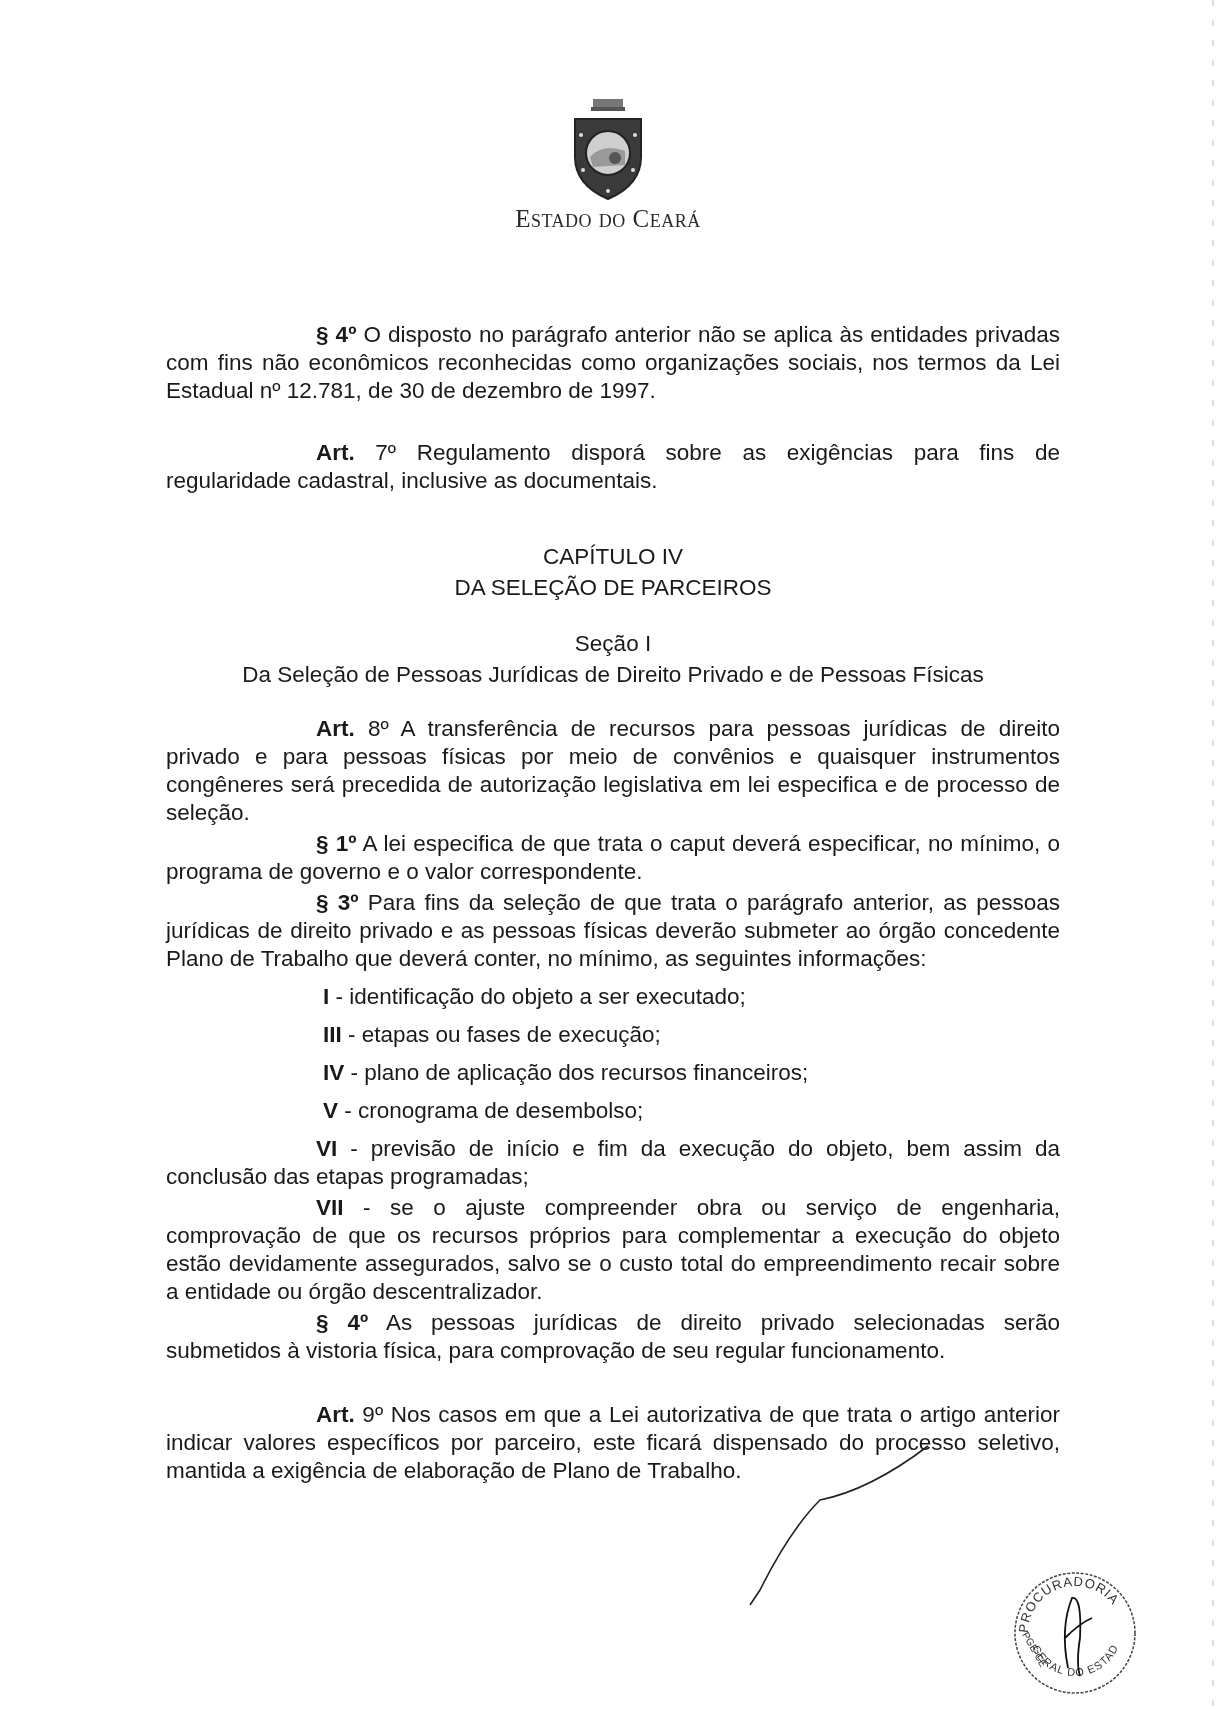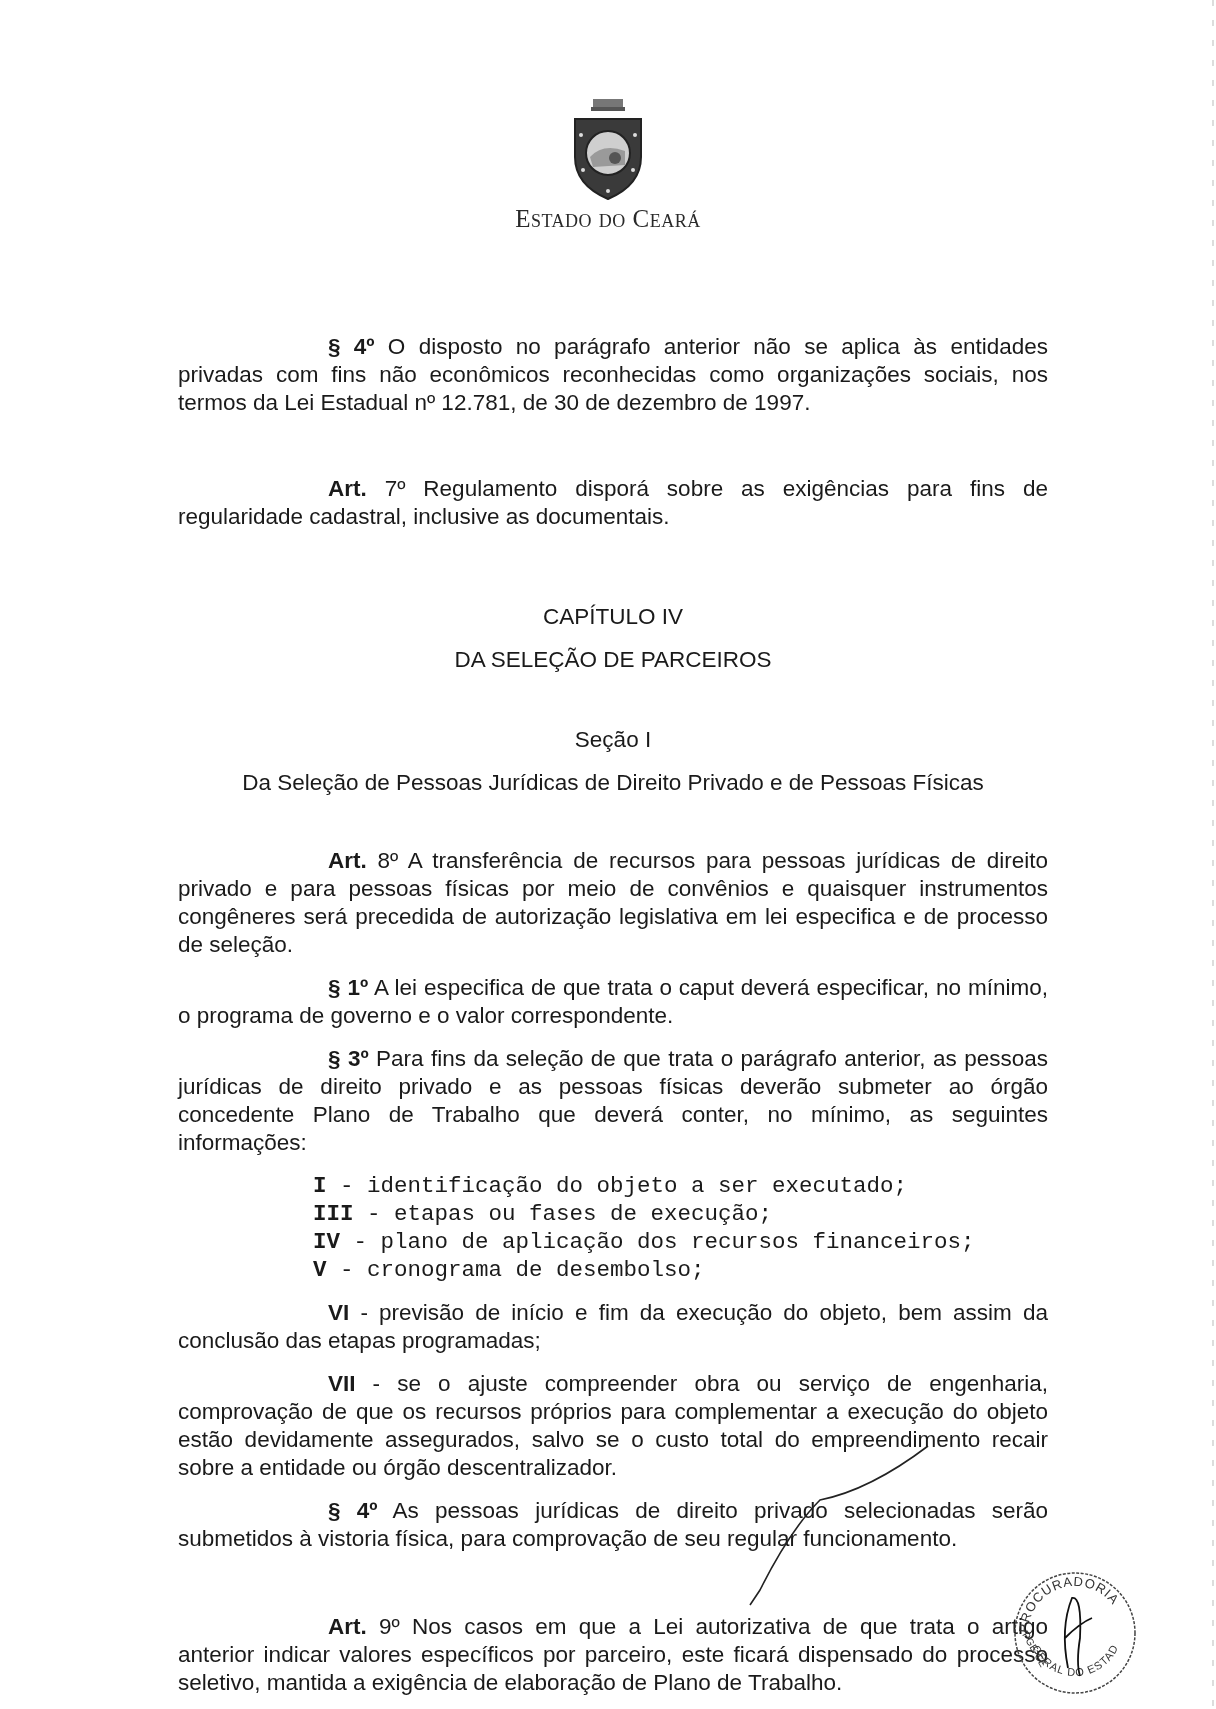--- a/index.html
+++ b/index.html
@@ -7,25 +7,25 @@
       width: 1216px; height: 1709px; position: relative; overflow: hidden;
       font-family: "Liberation Sans", sans-serif; color: #1a1a1a;
     }
     .header { position: absolute; top: 95px; left: 0; width: 1216px; text-align: center; }
     .crest { display: block; margin: 0 auto; width: 90px; height: 110px; }
     .gov-line {
       font-family: "Liberation Serif", serif; font-variant: small-caps; color: #2a2a2a;
       font-size: 25px; line-height: 28px; letter-spacing: 0.5px;
     }
     .content { position: absolute; left: 163px; width: 900px; font-size: 22.5px; line-height: 28px; }
-    .p { text-align: justify; text-align-last: left; margin: 15px; }
+    .p { text-align: justify; text-align-last: left; margin: 3px; }
     .indent { text-indent: 150px; }
     .b { font-weight: bold; }
     .center { text-align: center; text-align-last: center; }
-    .list-item { padding-left: 150px; margin: 0; font-family: Liberation Mono, monospace; }
+    .list-item { padding-left: 150px; margin: 10px; }
     .gap { height: 28px; }
     .stamp { position: absolute; left: 1010px; top: 1568px; width: 130px; height: 130px; }
     .sig { position: absolute; pointer-events: none; }
     .scan-mark { position: absolute; right: 2px; top: 0; width: 2px; height: 1709px;
       background: repeating-linear-gradient(#ddd 0 6px, transparent 6px 20px); }
   </style>
 </head>
 <body>
 
 <div class="scan-mark"></div>

